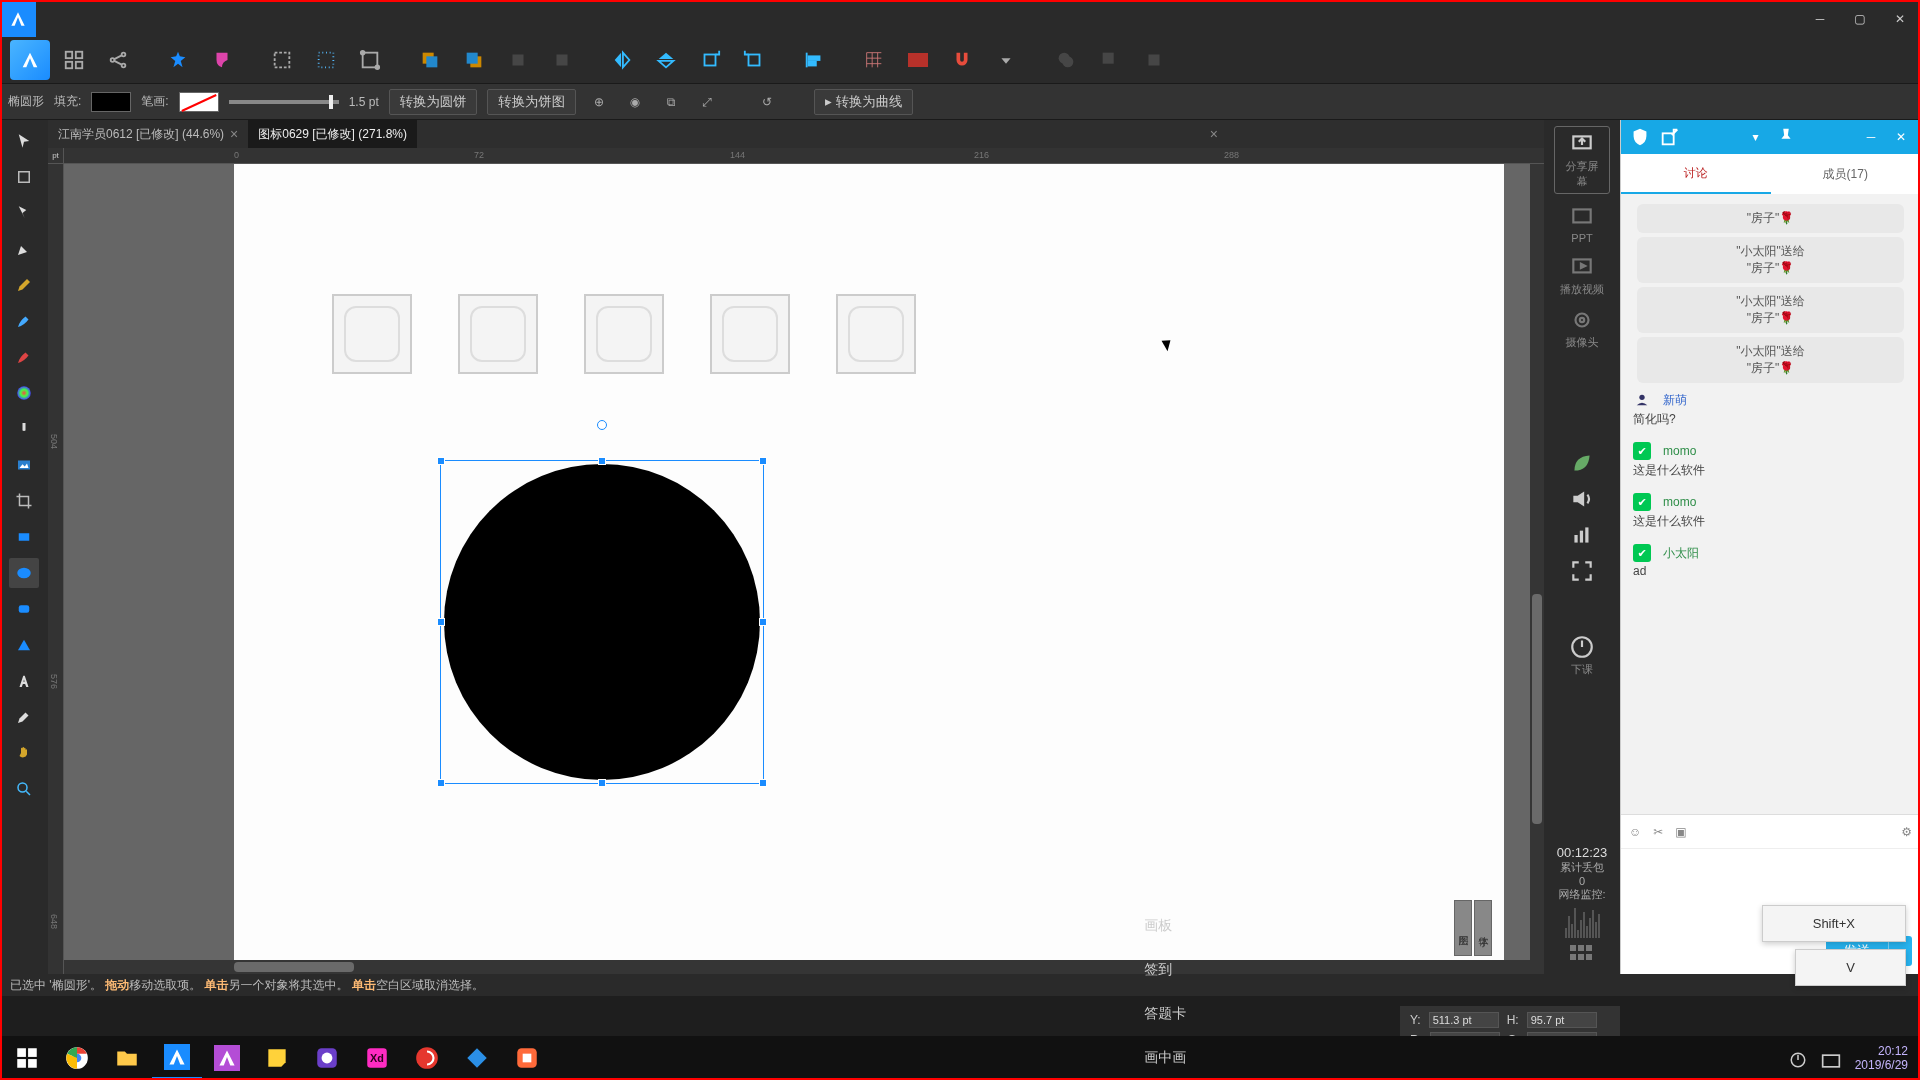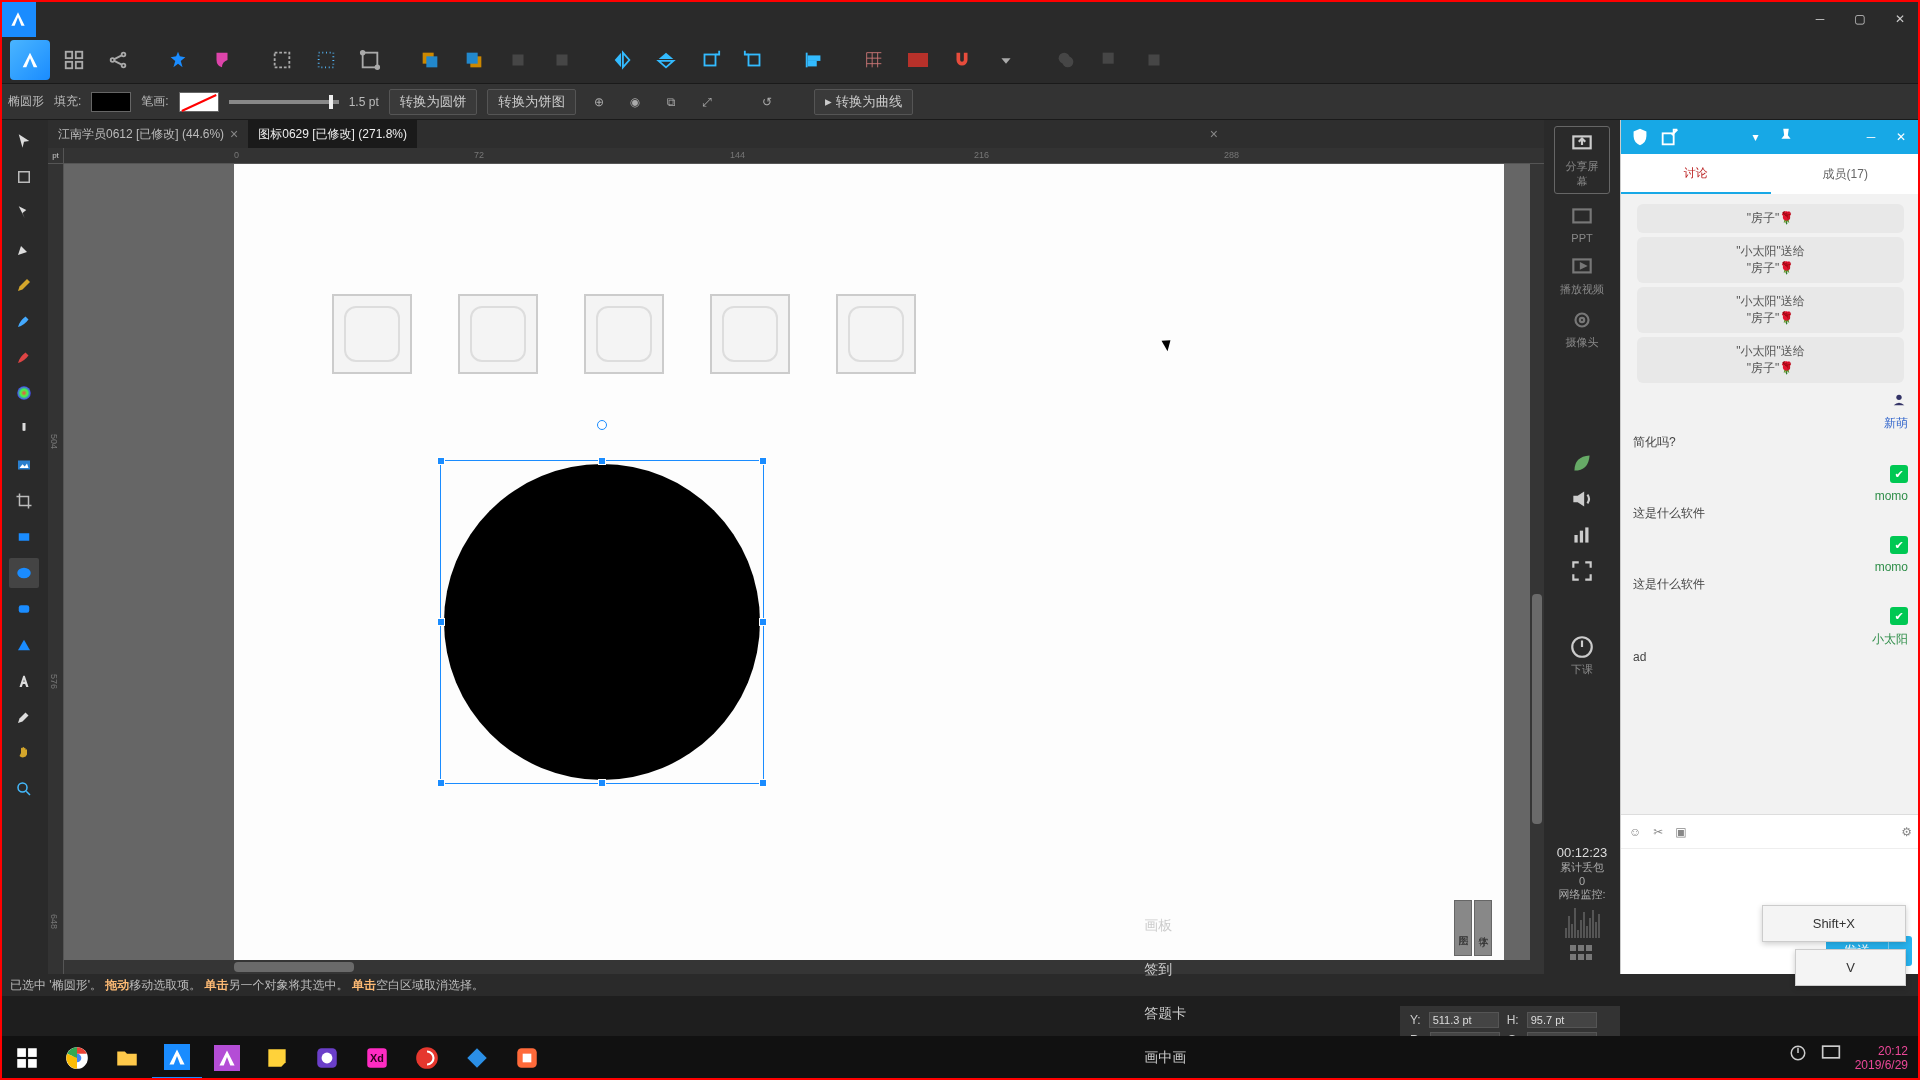--- a/index.html
+++ b/index.html
@@ -82,21 +82,21 @@
 .chat-panel { width: 300px; background: #fff; color:#333; display:flex; flex-direction:column; border-left:1px solid #ccc; position:relative;}
 .chat-header { height: 34px; background: #17a8e6; display:flex; align-items:center; padding:0 8px; gap:8px; color:#fff;}
 .chat-header .spacer{flex:1;}
 .chat-header .hicon{ width:22px; height:22px; display:flex;align-items:center;justify-content:center;cursor:pointer;}
 .chat-tabs { height: 40px; display:flex; }
 .chat-tab { flex:1; display:flex; align-items:center; justify-content:center; cursor:pointer; color:#666;}
 .chat-tab.active { color:#b91c1c; border-bottom:2px solid #17a8e6;}
 .chat-scroll { flex:1; overflow:auto; padding: 6px; background:#f2f2f2;}
 .gift-msg { background: #e8e8e8; border-radius:6px; padding:6px 8px; margin:4px 10px; text-align:center; color:#555; font-size:12px;}
 .chat-msg { padding:4px 6px; }
-.chat-user { display:flex; align-items:flex-end; gap:6px; color:#2f8e49;flex-direction:column;}
+.chat-user { display:flex; align-items:center; gap:12px; color:#2f8e49;}
 .chat-user.blue { color:#3366cc;}
 .chat-text { color:#444; padding:2px 0 6px 0;}
 .avatar-dot{ width:18px; height:18px; background:#00c853; color:#fff; border-radius:3px; display:flex;align-items:center;justify-content:center; font-size:11px;}
 .avatar-blue{ width:18px; height:18px; display:flex;align-items:center;justify-content:center;}
 .chat-inputbar { height: 34px; border-top:1px solid #ddd; display:flex; align-items:center; padding:0 8px; gap:12px; color:#888;}
 .chat-inputbar .right{margin-left:auto;}
 .chat-compose { height: 126px; border-top:1px solid #eee; position:relative;}
 .send-btn { position:absolute; right:8px; bottom:8px; display:flex;}
 .send-main { background:#27b4f0; color:#fff; border:none; padding:6px 18px; cursor:pointer; border-radius:3px 0 0 3px;}
 .send-drop { background:#27b4f0; color:#fff; border:none; border-left:1px solid rgba(255,255,255,.4); padding:6px 8px; cursor:pointer; border-radius:0 3px 3px 0;}
@@ -116,21 +116,21 @@
 .vkey { right: 14px; bottom: 94px;}
 
 
 .taskbar { position:absolute; left:0; bottom:0; right:0; height: 44px; background:#111; display:flex; align-items:center; padding:0 2px;}
 .task-item { width:50px; height:44px; display:flex; align-items:center; justify-content:center; cursor:pointer;}
 .task-item.active { border-bottom:3px solid #1a8cff;}
 .task-item svg{ width:26px; height:26px;}
 .task-spacer { flex:1;}
 .task-center { display:flex; gap:26px; color:#ccc; font-size:14px;flex-direction:column;}
 .task-center span{ cursor:pointer;}
-.tray { display:flex; align-items:flex-start; gap:14px; color:#ec4899; padding:0 10px; font-size:12px;}
+.tray { display:flex; align-items:flex-end; gap:14px; color:#c4b5fd; padding:0 10px; font-size:12px;}
 .tray .clock { text-align:right; line-height:14px;}
 
 
 .hscroll { position:absolute; left:0; right:0; bottom:0; height:14px; background:#353535;}
 .hscroll .thumb{ position:absolute; height:10px; top:2px; background:#6a6a6a; border-radius:4px;}
 .vscroll { position:absolute; top:0; bottom:14px; right:0; width:14px; background:#353535;}
 .vscroll .thumb{ position:absolute; width:10px; left:2px; background:#6a6a6a; border-radius:4px;}
 
 .gray-sq { position:absolute; right:52px; bottom:18px; display:flex; gap:2px;}
 .gray-sq div{ width:18px; height:56px; background:#888; border:1px solid #666; display:flex; align-items:center; justify-content:center; writing-mode:vertical-rl; font-size:10px; color:#333;}

